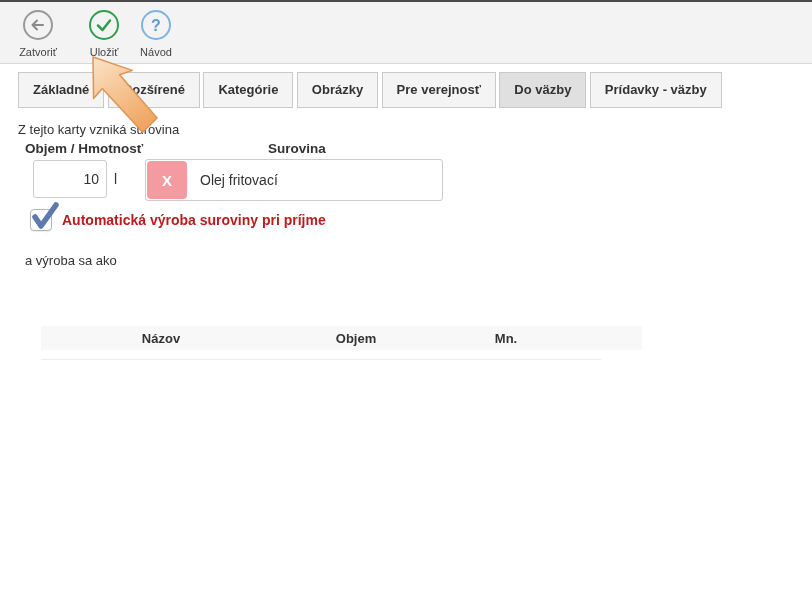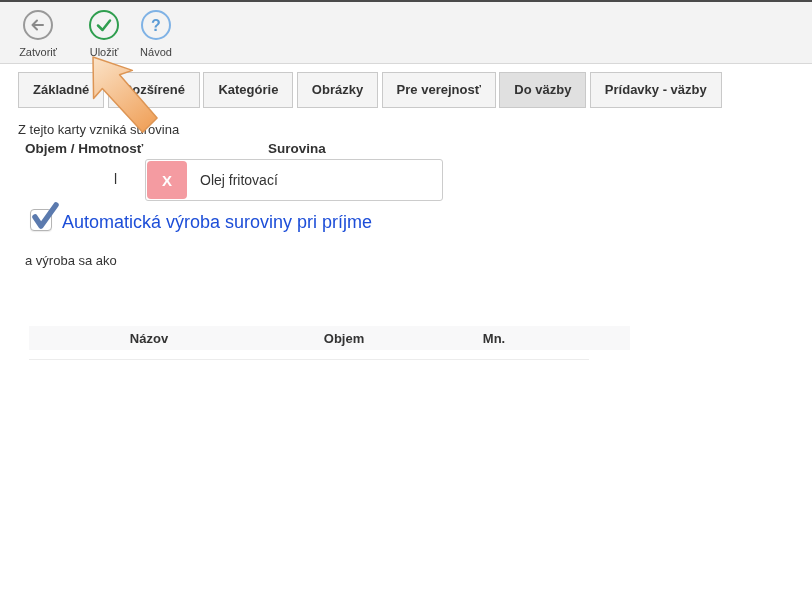--- a/index.html
+++ b/index.html
@@ -29,32 +29,32 @@
   .vol-input{position:absolute;left:33px;top:160px;width:74px;height:38px;box-sizing:border-box;border:1px solid #ccc;border-radius:3px;font-family:"Liberation Sans",sans-serif;font-size:14px;color:#333;text-align:right;padding-right:7px;outline:none;}
   .vol-unit{position:absolute;left:114px;top:171px;font-size:14px;color:#333;}
 
   .surovina-field{position:absolute;left:145px;top:159px;width:298px;height:42px;box-sizing:border-box;border:1px solid #ccc;border-radius:3px;background:#fff;display:flex;align-items:center;}
   .remove-btn{width:40px;height:38px;margin-left:1px;border-radius:4px;background:#f49ba1;color:#fff;font-weight:bold;font-size:15px;display:flex;align-items:center;justify-content:center;cursor:pointer;border:none;}
   .surovina-text{margin-left:13px;font-size:14px;color:#333;}
 
   .checkbox-wrap{position:absolute;left:30px;top:209px;width:22px;height:22px;}
   .checkbox-box{width:22px;height:22px;box-sizing:border-box;border:1px solid #b5b5b5;border-radius:4px;background:#fff;box-shadow:0 1px 1px rgba(0,0,0,.08);}
   .checkbox-check{position:absolute;left:-1px;top:-8px;}
-  .checkbox-label{position:absolute;left:62px;top:212px;font-size:18px;color:#1d4ed8;}
+  .checkbox-label{position:absolute;left:62px;top:212px;font-size:14px;color:#b91c1c;font-weight:bold;}
 
   .sells-as{position:absolute;left:25px;top:253px;font-size:13px;color:#333;}
 
   .search-box{position:absolute;left:25px;top:275px;width:305px;height:36px;box-sizing:border-box;border:1px solid #ccc;border-radius:3px;background:#fff;display:flex;align-items:center;}
   .search-box input{border:none;outline:none;flex:1;font-family:"Liberation Sans",sans-serif;font-size:14px;color:#333;margin-left:8px;}
   .search-box input::placeholder{color:#9a9a9a;}
   .search-glass{margin-left:10px;flex:0 0 auto;}
   .add-btn{margin-right:9px;flex:0 0 auto;cursor:pointer;}
 
   
-  .table{position:absolute;left:29px;top:326px;width:601px;}
+  .table{position:absolute;left:41px;top:326px;width:601px;}
   .thead{display:flex;height:24px;align-items:center;background:#f8f8f9;}
   .th{font-size:13px;font-weight:bold;color:#333;text-align:center;}
   .th.c1{width:240px;}
   .th.c2{width:150px;}
   .th.c3{width:150px;}
   .empty-row{height:9px;width:560px;border-bottom:1px solid #ececec;}
 
   
   .big-arrow{position:absolute;left:33px;top:47px;z-index:10;pointer-events:none;}
 </style>
@@ -103,20 +103,21 @@
     <div class="tab">Pre verejnosť</div>
     <div class="tab active">Do väzby</div>
     <div class="tab">Prídavky - väzby</div>
   </div>
 
   <div class="intro">Z tejto karty vzniká surovina</div>
 
   <div class="lbl-bold lbl-volume">Objem / Hmotnosť</div>
   <div class="lbl-bold lbl-surovina">Surovina</div>
 
+  <input class="vol-input" type="text" value="10" style="">
   <div class="vol-unit">l</div>
 
   <div class="surovina-field">
     <button class="remove-btn">X</button>
     <span class="surovina-text">Olej fritovací</span>
   </div>
 
   <div class="checkbox-wrap">
     <div class="checkbox-box"></div>
     <span class="checkbox-check">

